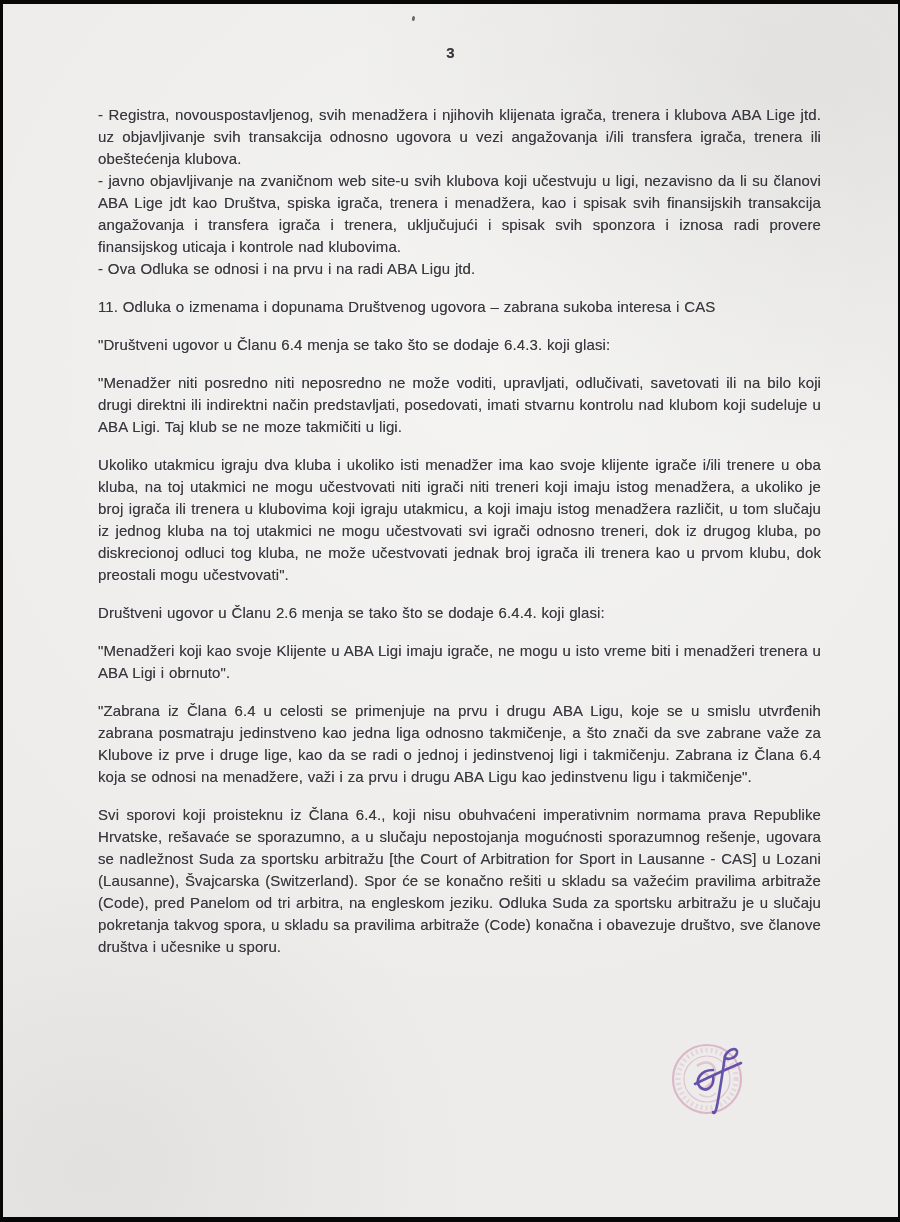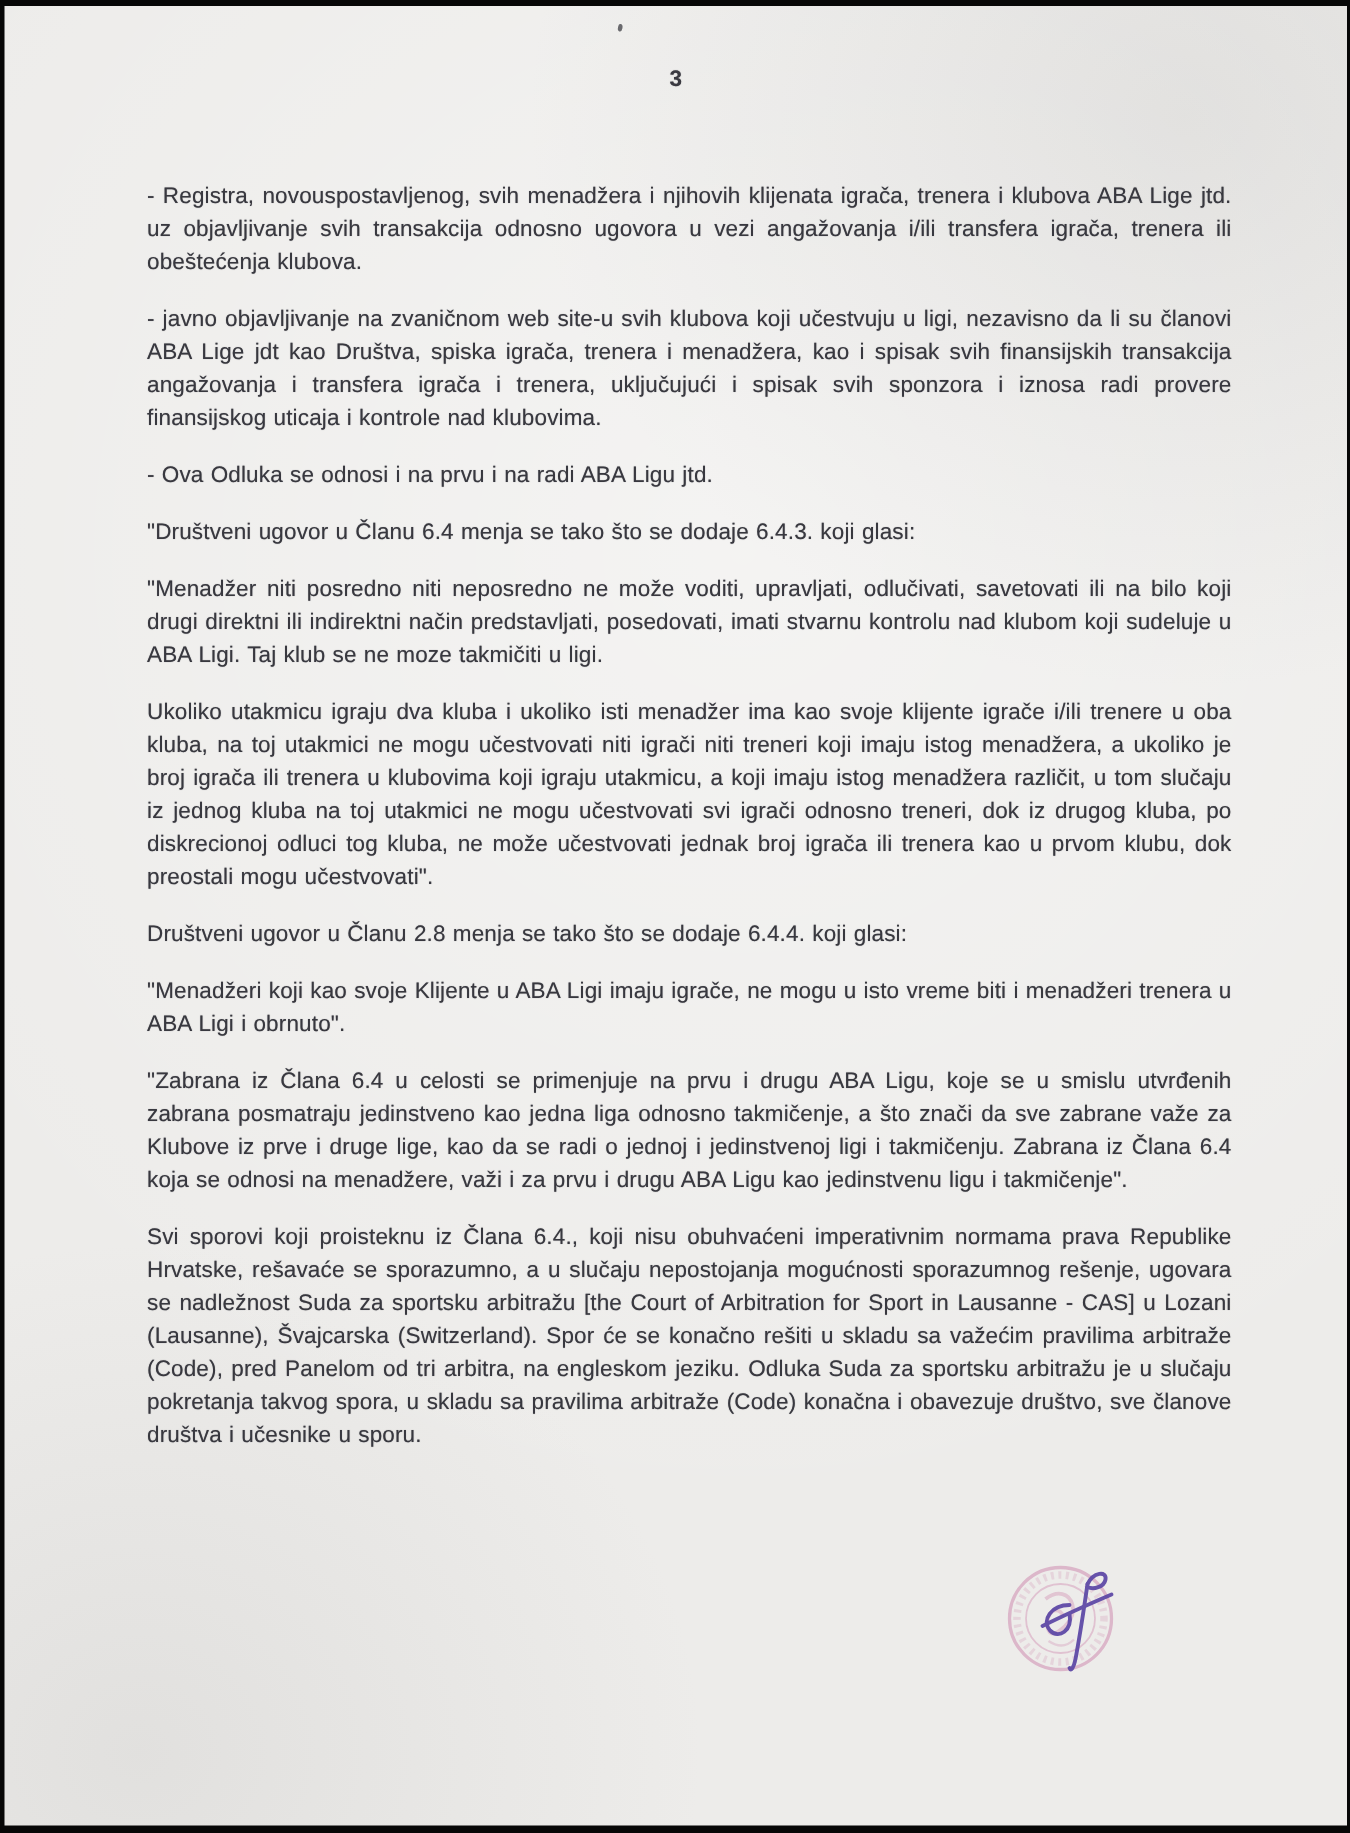--- a/index.html
+++ b/index.html
@@ -56,21 +56,21 @@
     color: #38383f;
     text-align: justify;
     text-shadow: 0 0 0.6px rgba(56,56,63,0.55);
     letter-spacing: 0.1px;
     word-spacing: 0.5px;
   }
   .content p {
     margin: 16px 0 0 0;
   }
   .content p.contig {
-    margin-top: 16px;
+    margin-top: 0;
   }
   .stamp-wrap {
     position: absolute;
     left: 650px;
     top: 1028px;
     width: 115px;
     height: 100px;
   }
   .stamp-wrap svg { display: block; }
   .stamp-ring { filter: blur(0.5px); }
@@ -81,24 +81,25 @@
 <div class="scan">
 
   <div class="speck"></div>
 
   <div class="page-number">3</div>
 
   <div class="content">
     <p class="contig">- Registra, novouspostavljenog, svih menadžera i njihovih klijenata igrača, trenera i klubova ABA Lige jtd. uz objavljivanje svih transakcija odnosno ugovora u vezi angažovanja i/ili transfera igrača, trenera ili obeštećenja klubova.</p>
     <p class="contig">- javno objavljivanje na zvaničnom web site-u svih klubova koji učestvuju u ligi, nezavisno da li su članovi ABA Lige jdt kao Društva, spiska igrača, trenera i menadžera, kao i spisak svih finansijskih transakcija angažovanja i transfera igrača i trenera, uključujući i spisak svih sponzora i iznosa radi provere finansijskog uticaja i kontrole nad klubovima.</p>
     <p class="contig">- Ova Odluka se odnosi i na prvu i na radi ABA Ligu jtd.</p>
+    <p>11. Odluka o izmenama i dopunama Društvenog ugovora – zabrana sukoba interesa i CAS</p>
     <p>"Društveni ugovor u Članu 6.4 menja se tako što se dodaje 6.4.3. koji glasi:</p>
     <p>"Menadžer niti posredno niti neposredno ne može voditi, upravljati, odlučivati, savetovati ili na bilo koji drugi direktni ili indirektni način predstavljati, posedovati, imati stvarnu kontrolu nad klubom koji sudeluje u ABA Ligi. Taj klub se ne moze takmičiti u ligi.</p>
     <p>Ukoliko utakmicu igraju dva kluba i ukoliko isti menadžer ima kao svoje klijente igrače i/ili trenere u oba kluba, na toj utakmici ne mogu učestvovati niti igrači niti treneri koji imaju istog menadžera, a ukoliko je broj igrača ili trenera u klubovima koji igraju utakmicu, a koji imaju istog menadžera različit, u tom slučaju iz jednog kluba na toj utakmici ne mogu učestvovati svi igrači odnosno treneri, dok iz drugog kluba, po diskrecionoj odluci tog kluba, ne može učestvovati jednak broj igrača ili trenera kao u prvom klubu, dok preostali mogu učestvovati".</p>
-    <p>Društveni ugovor u Članu 2.8 menja se tako što se dodaje 6.4.4. koji glasi:</p>
+    <p>Društveni ugovor u Članu 2.6 menja se tako što se dodaje 6.4.4. koji glasi:</p>
     <p>"Menadžeri koji kao svoje Klijente u ABA Ligi imaju igrače, ne mogu u isto vreme biti i menadžeri trenera u ABA Ligi i obrnuto".</p>
     <p>"Zabrana iz Člana 6.4 u celosti se primenjuje na prvu i drugu ABA Ligu, koje se u smislu utvrđenih zabrana posmatraju jedinstveno kao jedna liga odnosno takmičenje, a što znači da sve zabrane važe za Klubove iz prve i druge lige, kao da se radi o jednoj i jedinstvenoj ligi i takmičenju. Zabrana iz Člana 6.4 koja se odnosi na menadžere, važi i za prvu i drugu ABA Ligu kao jedinstvenu ligu i takmičenje".</p>
     <p>Svi sporovi koji proisteknu iz Člana 6.4., koji nisu obuhvaćeni imperativnim normama prava Republike Hrvatske, rešavaće se sporazumno, a u slučaju nepostojanja mogućnosti sporazumnog rešenje, ugovara se nadležnost Suda za sportsku arbitražu [the Court of Arbitration for Sport in Lausanne - CAS] u Lozani (Lausanne), Švajcarska (Switzerland). Spor će se konačno rešiti u skladu sa važećim pravilima arbitraže (Code), pred Panelom od tri arbitra, na engleskom jeziku. Odluka Suda za sportsku arbitražu je u slučaju pokretanja takvog spora, u skladu sa pravilima arbitraže (Code) konačna i obavezuje društvo, sve članove društva i učesnike u sporu.</p>
   </div>
 
   <div class="stamp-wrap">
     <svg width="115" height="100" viewBox="0 0 115 100">
       <g class="stamp-ring" stroke="#cf8cb0" fill="none" opacity="0.55">
         <circle cx="54" cy="47" r="34" stroke-width="2.2"></circle>
         <circle cx="54" cy="47" r="23" stroke-width="1.2" opacity="0.8"></circle>

